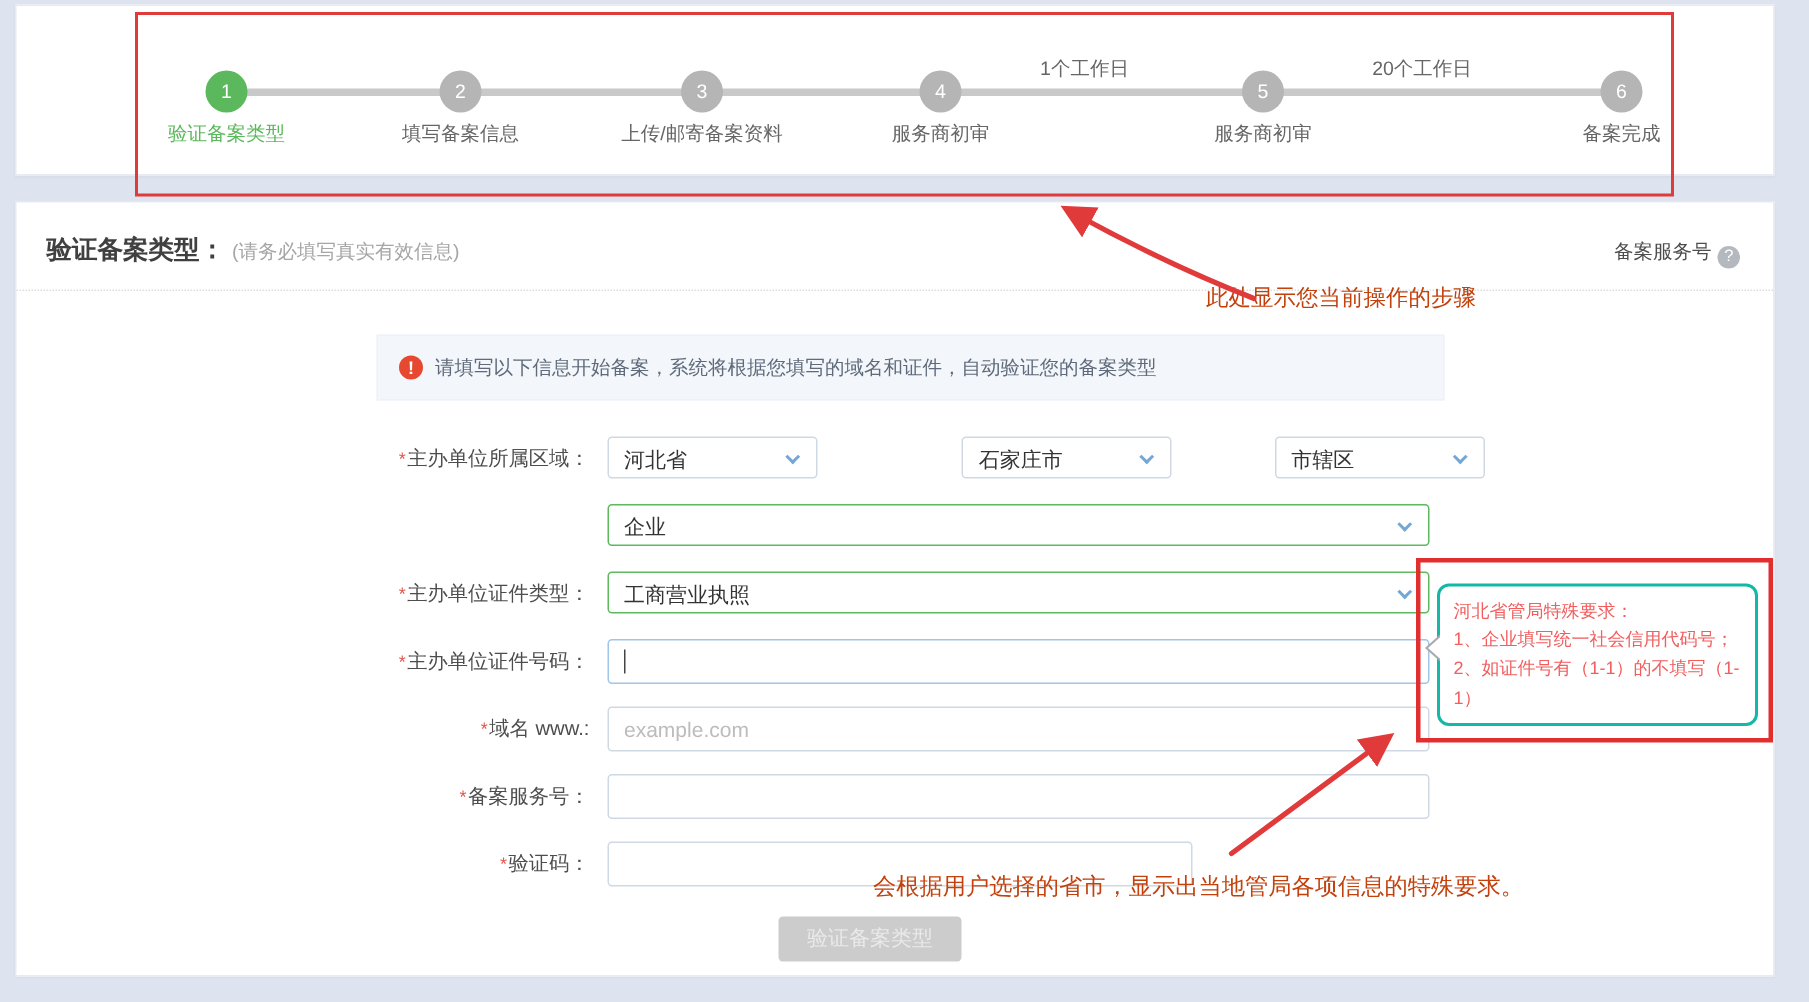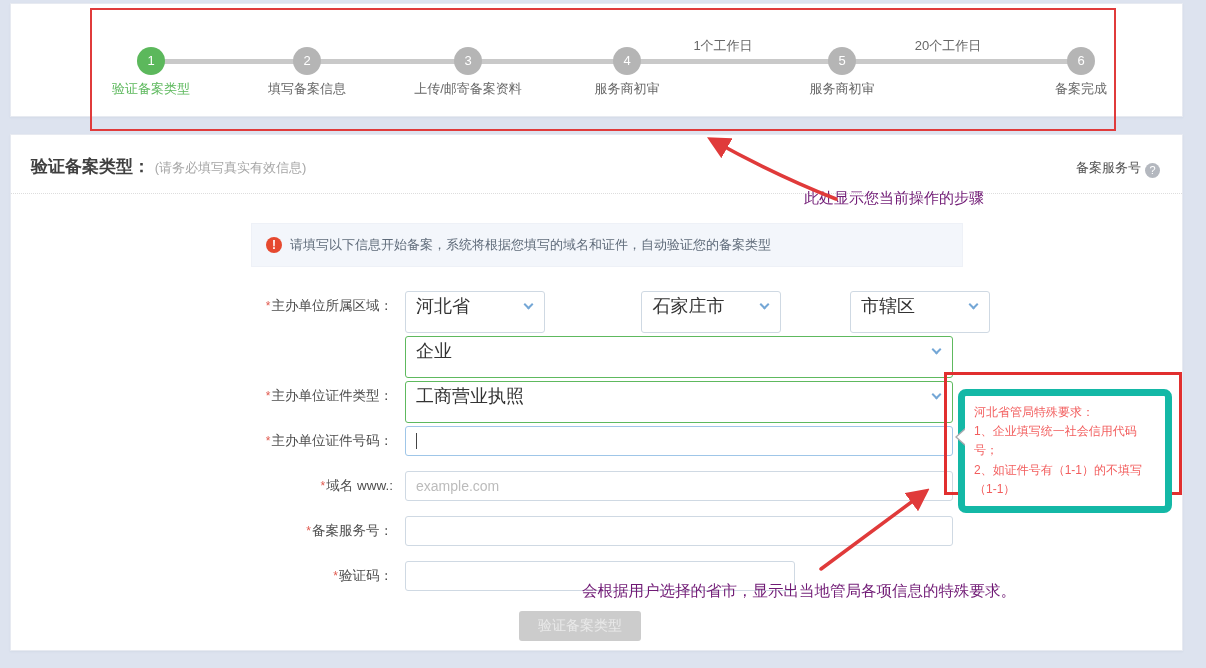--- a/index.html
+++ b/index.html
@@ -50,22 +50,22 @@
     flex:0 0 auto; width:16px; height:16px; border-radius:50%; background:#e6492f;
     color:#fff; font-size:12px; font-weight:bold; line-height:16px; text-align:center; margin-right:8px;
   }
 
   
   .frow { position:absolute; left:0; height:30px; }
   .lbl { position:absolute; left:60px; width:322px; text-align:right; font-size:13.5px; color:#4d4d4d; line-height:30px; }
   .req { color:#e05a4f; font-size:12px; margin-right:1px; }
   .fields { position:absolute; left:394px; top:0; }
   .select {
-    position:relative; display:inline-block; height:42px; border:1px solid #cfd9e3; border-radius:3px;
-    background:#fff; font-size:18px; color:#333; line-height:28px; padding:0 26px 0 10px; cursor:pointer;
+    position:relative; display:inline-block; height:28px; border:1px solid #cfd9e3; border-radius:3px;
+    background:#fff; font-size:14px; color:#333; line-height:28px; padding:0 26px 0 10px; cursor:pointer;
   }
   .select.green { border-color:#5eb95e; }
   .chev {
     position:absolute; right:12px; top:9px; width:7px; height:7px;
     border-right:2px solid #74a7d6; border-bottom:2px solid #74a7d6; transform:rotate(45deg);
   }
   .txt {
     height:30px; border:1px solid #cfd9e3; border-radius:3px; background:#fff;
     font-size:14px; color:#000000; padding:0 10px; outline:none;
     font-family:"Liberation Sans","DejaVu Sans",sans-serif;
@@ -79,26 +79,26 @@
     position:absolute; left:508px; top:476px; width:122px; height:30px;
     background:#ccc; color:#e9e9e9; border:none; border-radius:3px; font-size:14px; cursor:pointer;
     font-family:"Liberation Sans","DejaVu Sans",sans-serif;
   }
 
   
   #annot { position:absolute; left:0; top:0; width:1206px; height:668px; pointer-events:none; }
   .redbox { position:absolute; border:2px solid #e03b3b; }
   #redbox-steps { left:90px; top:8px; width:1026px; height:123px; }
   #redbox-tooltip { left:944px; top:372px; width:238px; height:123px; border-width:3px; border-color:#e12f2f; }
-  .annot-text { position:absolute; color:#701a75; font-size:15px; white-space:nowrap; }
+  .annot-text { position:absolute; color:#c2410c; font-size:15px; white-space:nowrap; }
   #annot-text-steps { left:804px; top:189px; }
   #annot-text-province { left:582px; top:581px; font-size:15.5px; }
   .bubble {
     position:absolute; left:958px; top:389px; width:214px; background:#fff;
-    border:7px solid #14b8a6; border-radius:8px; padding:7px 9px;
+    border:2px solid #14b8a6; border-radius:8px; padding:7px 9px;
     font-size:12px; line-height:1.6; color:#f25d5d;
   }
   .bubble:before {
     content:""; position:absolute; left:-10px; top:32px; width:0; height:0;
     border-top:9px solid transparent; border-bottom:9px solid transparent; border-right:10px solid #a9a9b0;
   }
   .bubble:after {
     content:""; position:absolute; left:-8px; top:33px; width:0; height:0;
     border-top:8px solid transparent; border-bottom:8px solid transparent; border-right:9px solid #fff;
   }

